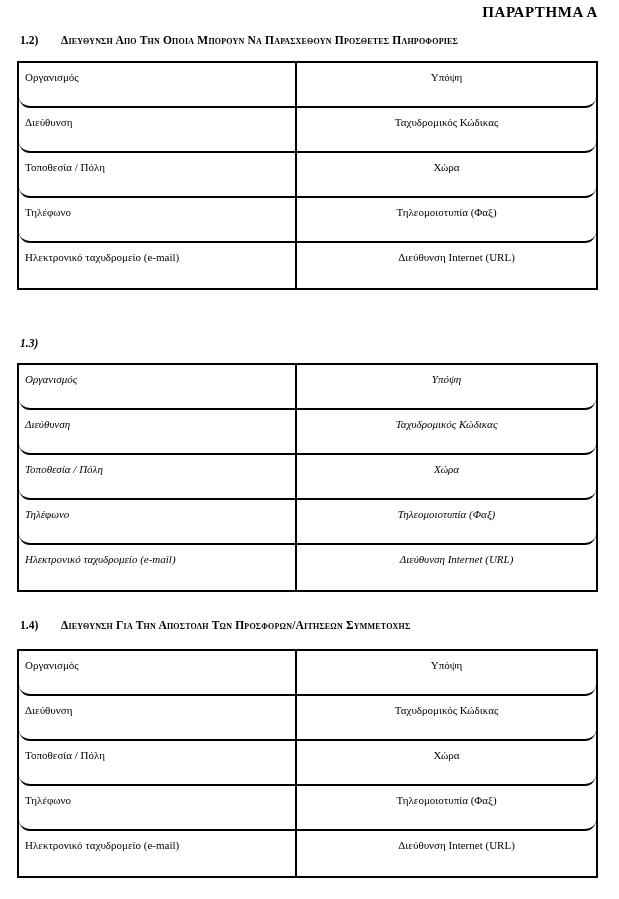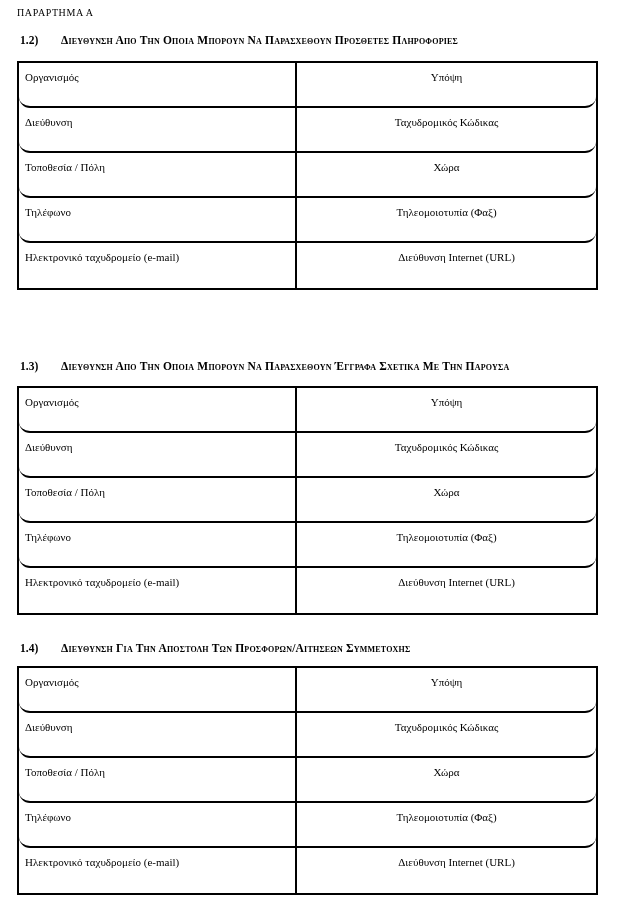--- a/index.html
+++ b/index.html
@@ -16,24 +16,24 @@
   }
   .page {
     box-sizing: border-box;
     width: 619px;
     height: 899px;
     padding: 4px 21px 0 17px;
     overflow: hidden;
   }
   .doc-title {
     margin: 0 0 12px 0;
-    text-align: left;
-    font-size: 10px;
+    text-align: right;
+    font-size: 15px;
     line-height: 17px;
-    font-weight: normal;
+    font-weight: bold;
     letter-spacing: 0.6px;
   }
   .section-heading {
     display: flex;
     align-items: flex-end;
     font-weight: bold;
     font-size: 11.5px;
     line-height: 15px;
     padding-left: 3px;
   }
@@ -71,24 +71,24 @@
     flex-shrink: 0;
   }
   .cell.right { flex: 1; text-align: center; }
   .lbl {
     font-size: 11px;
     line-height: 13px;
     display: inline-block;
   }
 
   .sec-12 .section-heading { margin-bottom: 13px; }
-  .sec-13 { margin-top: 69px; }
+  .sec-13 { margin-top: 46px; font-style: italic; }
   .sec-13 .section-heading { margin-bottom: 12px; }
   .sec-14 { margin-top: 26px; }
-  .sec-14 .section-heading { margin-bottom: 10px; }
+  .sec-14 .section-heading { margin-bottom: 16px; }
 </style>
 </head>
 <body>
 
 <div class="page">
 
   <h1 class="doc-title">ΠΑΡΑΡΤΗΜΑ Α</h1>
 
   <section class="sec sec-12">
     <div class="section-heading">
@@ -119,21 +119,20 @@
         <div class="cell left"><span class="lbl">Ηλεκτρονικό ταχυδρομείο (e-mail)</span></div>
         <div class="cell right"><span class="lbl">Διεύθυνση Internet (URL)</span></div>
       </div>
     </div>
   </section>
 
   <section class="sec sec-13">
     <div class="section-heading">
       <span class="sec-num">1.3)</span>
       <span class="sec-title">
-        <span class="heading-line">Διευθυνση Απο Την Οποια Μπορουν Να Παρασχεθουν Έγγραφα Σχετικα Με Την Παρουσα</span>
       </span>
     </div>
     <div class="form-table">
       <div class="row">
         <div class="cell left"><span class="lbl">Οργανισμός</span></div>
         <div class="cell right"><span class="lbl">Υπόψη</span></div>
       </div>
       <div class="row">
         <div class="cell left"><span class="lbl">Διεύθυνση</span></div>
         <div class="cell right"><span class="lbl">Ταχυδρομικός Κώδικας</span></div>

